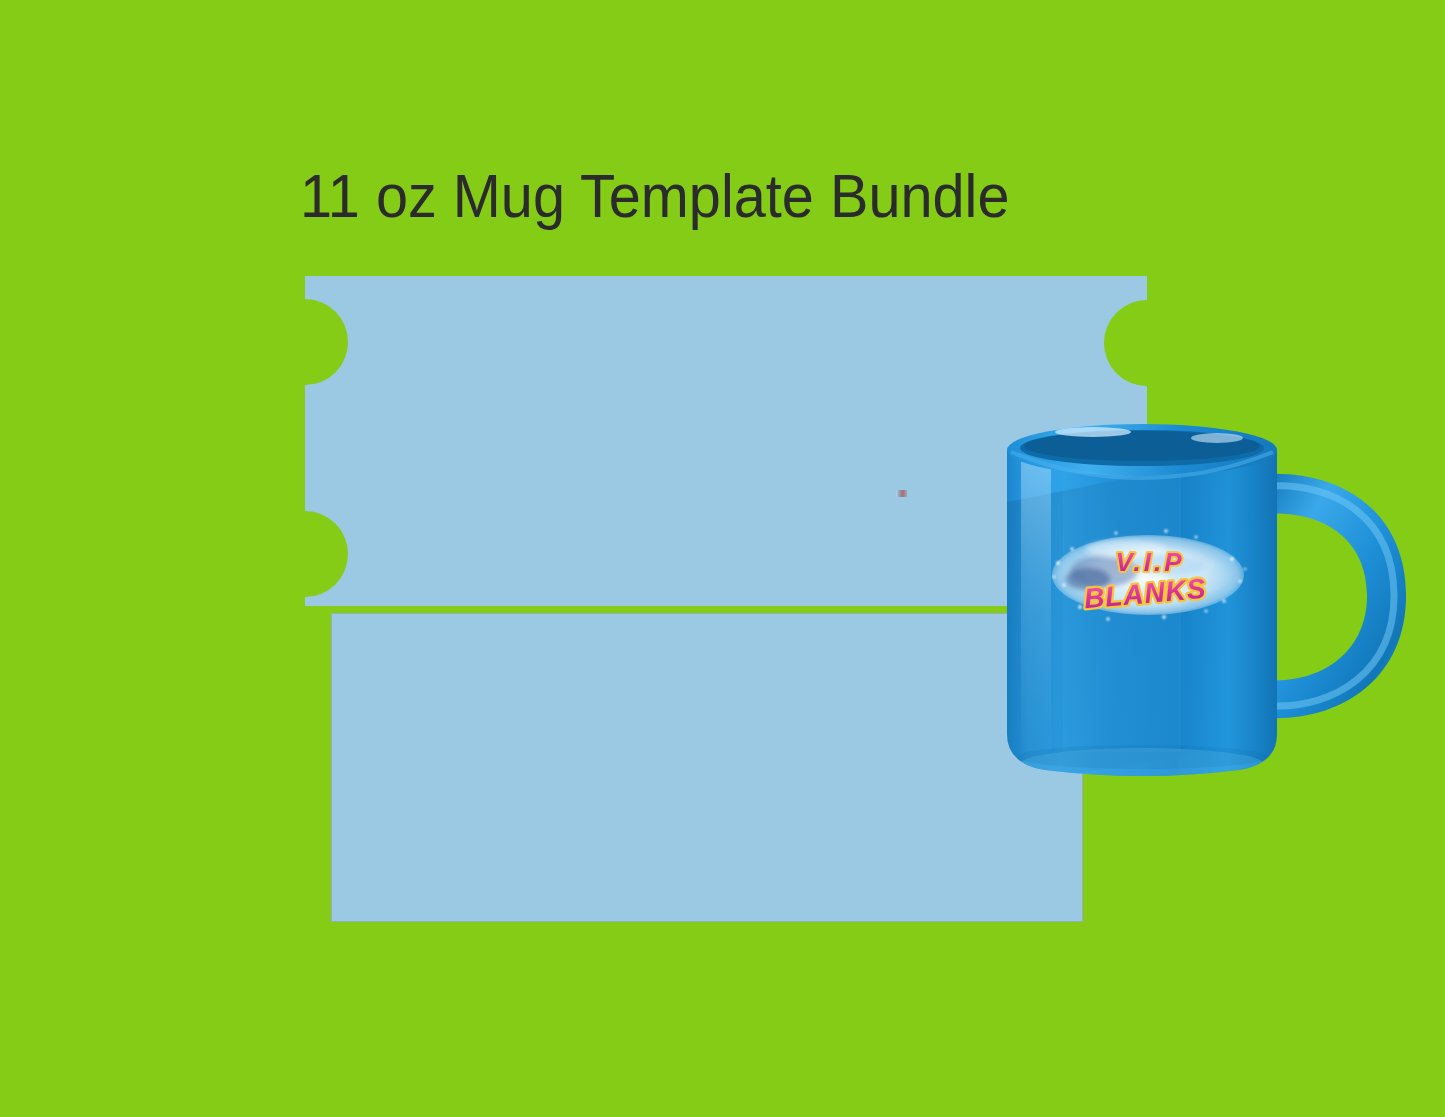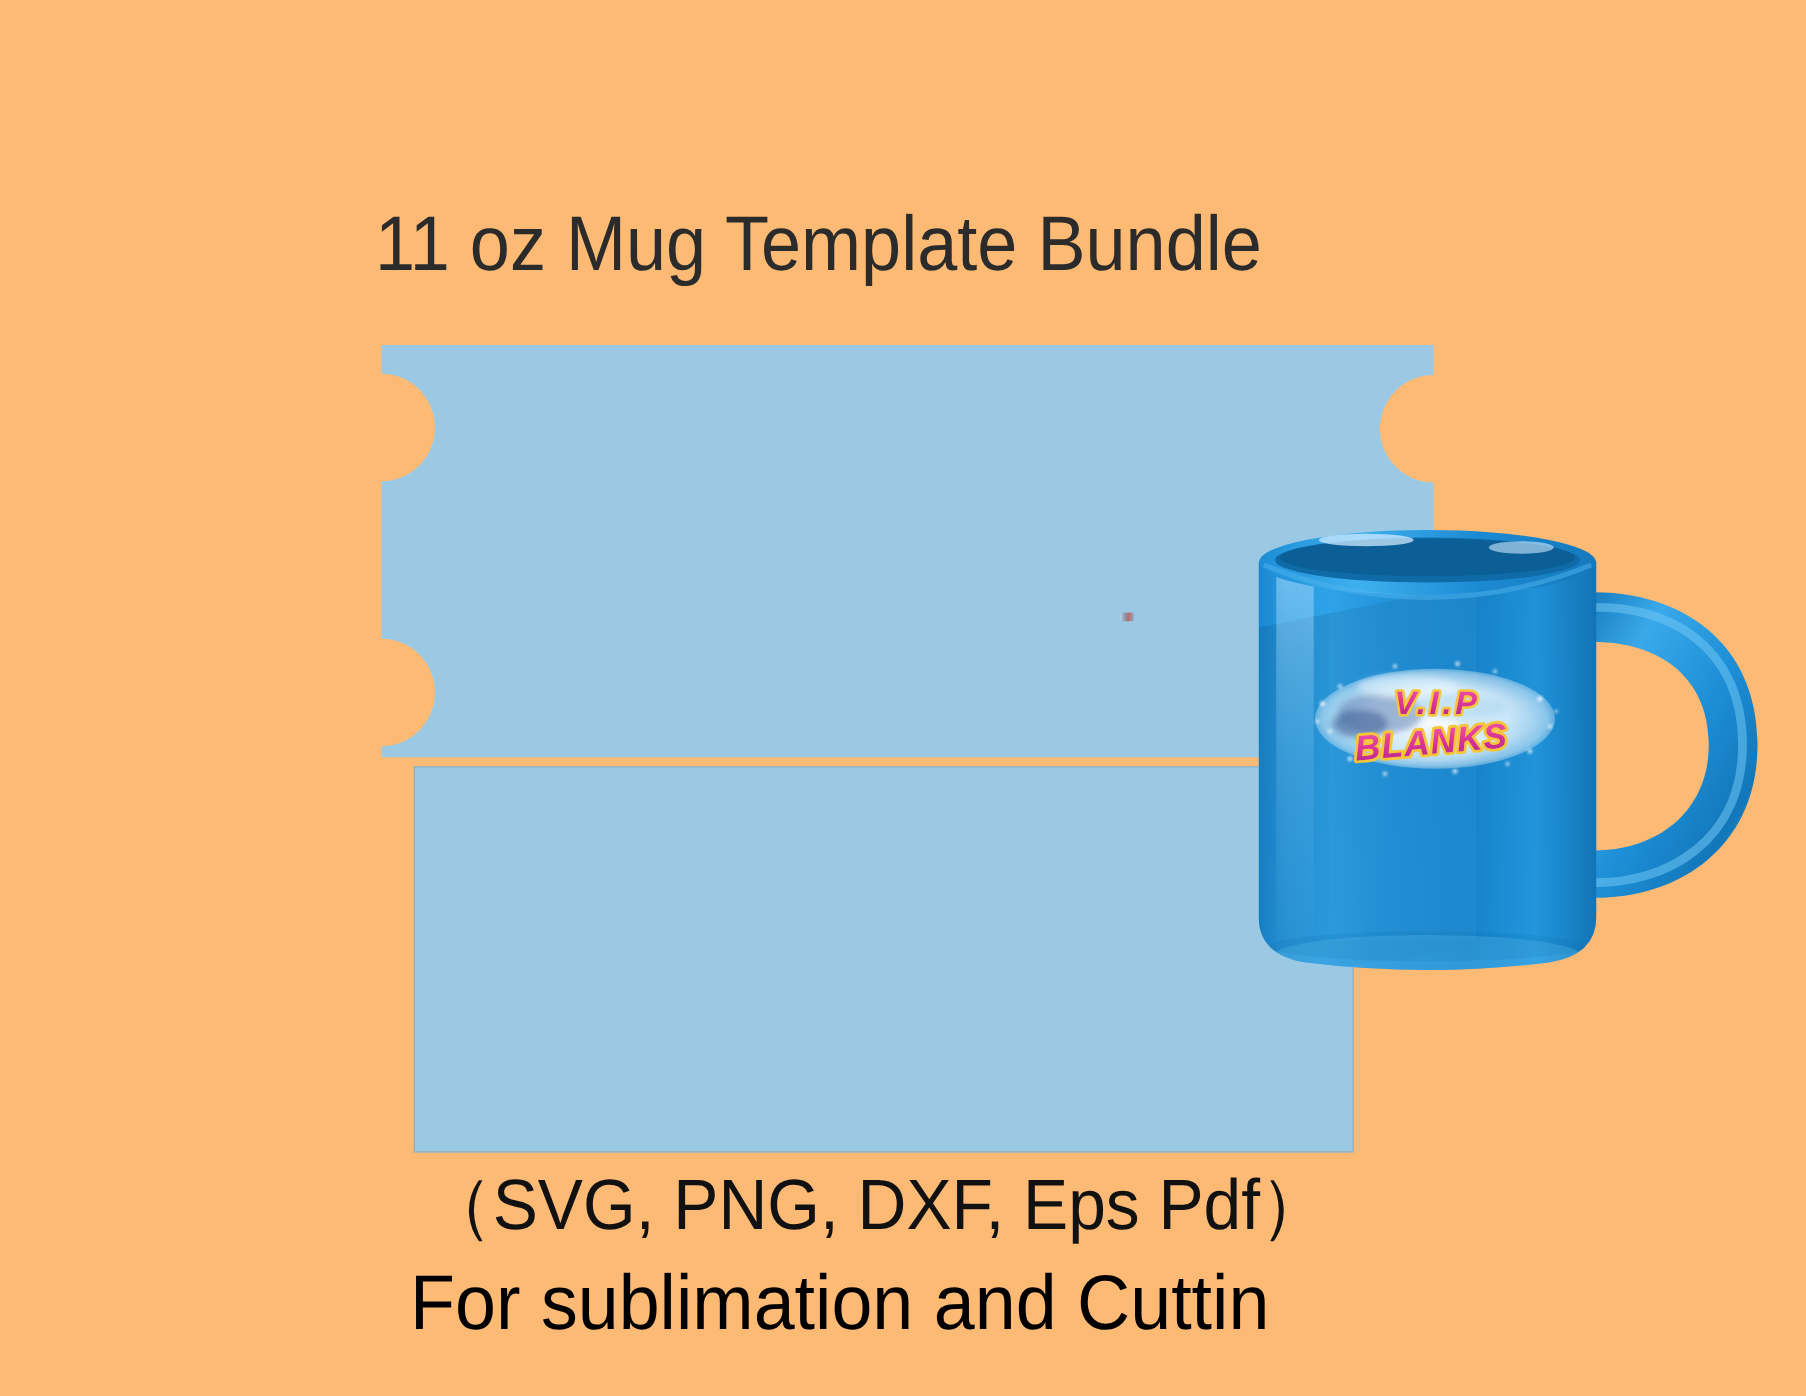--- a/index.html
+++ b/index.html
@@ -7,21 +7,21 @@
     padding: 0;
     background: #ffffff;
   }
   body {
     font-family: "Liberation Sans", sans-serif;
   }
   #canvas {
     position: relative;
     width: 1445px;
     height: 1117px;
-    background: #fdba74;
+    background: #84cc16;
     overflow: hidden;
   }
 
   
   .title {
     position: absolute;
     left: 300px;
     top: 160px;
     width: 900px;
     font-family: "Liberation Sans Narrow", "Liberation Sans", sans-serif;
@@ -269,18 +269,14 @@
       </g>
 
       <text x="104" y="56" text-anchor="middle" font-family="'Liberation Sans', sans-serif" font-size="26" font-weight="bold" font-style="italic" letter-spacing="3" stroke="#f7c53a" stroke-width="4" stroke-linejoin="round" fill="none">V.I.P</text>
       <text x="104" y="56" text-anchor="middle" font-family="'Liberation Sans', sans-serif" font-size="26" font-weight="bold" font-style="italic" letter-spacing="3" fill="url(#txtGrad)">V.I.P</text>
 
       <text x="100" y="88" text-anchor="middle" font-family="'Liberation Sans', sans-serif" font-size="28" font-weight="bold" font-style="italic" letter-spacing="1" transform="rotate(-5 100 88)" stroke="#f7c53a" stroke-width="4.5" stroke-linejoin="round" fill="none">BLANKS</text>
       <text x="100" y="88" text-anchor="middle" font-family="'Liberation Sans', sans-serif" font-size="28" font-weight="bold" font-style="italic" letter-spacing="1" transform="rotate(-5 100 88)" fill="url(#txtGrad)">BLANKS</text>
     </svg>
   </div>
 
-  <div class="caption">
-    <div class="caption-formats">（SVG, PNG, DXF, Eps Pdf）</div>
-    <div class="caption-use">For sublimation and Cuttin</div>
-  </div>
 
 </div>
 
 </body></html>

